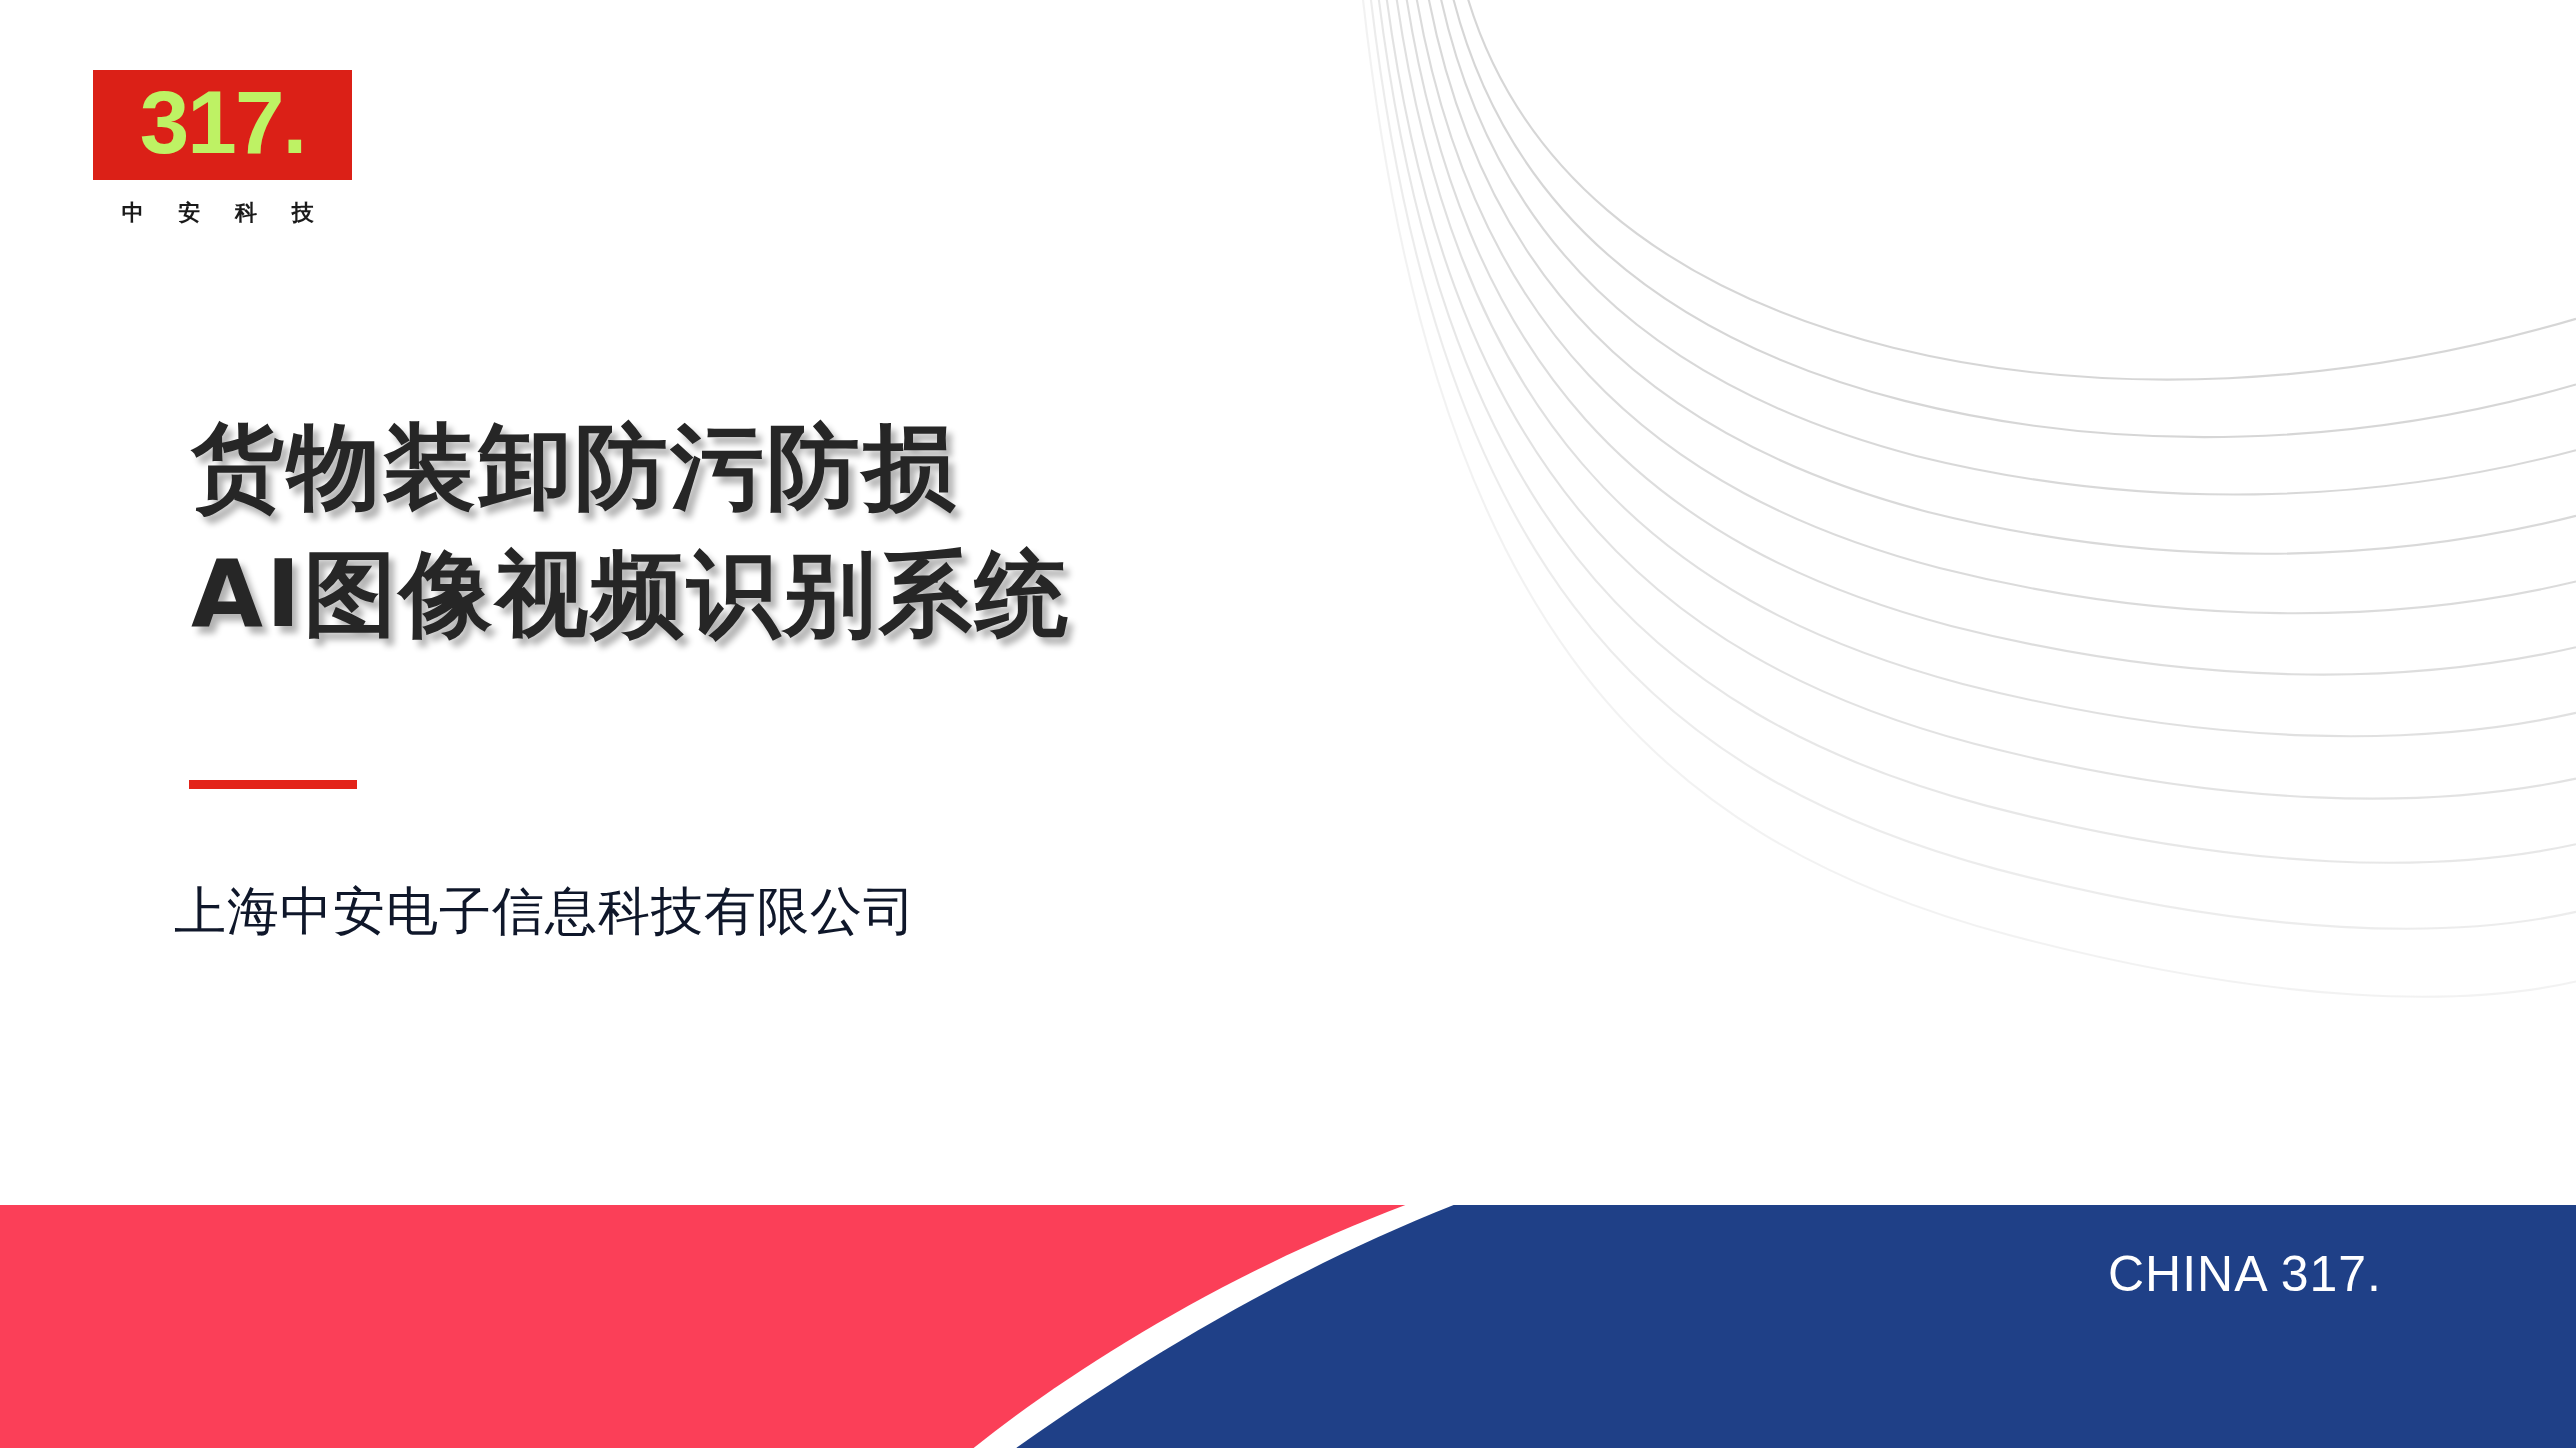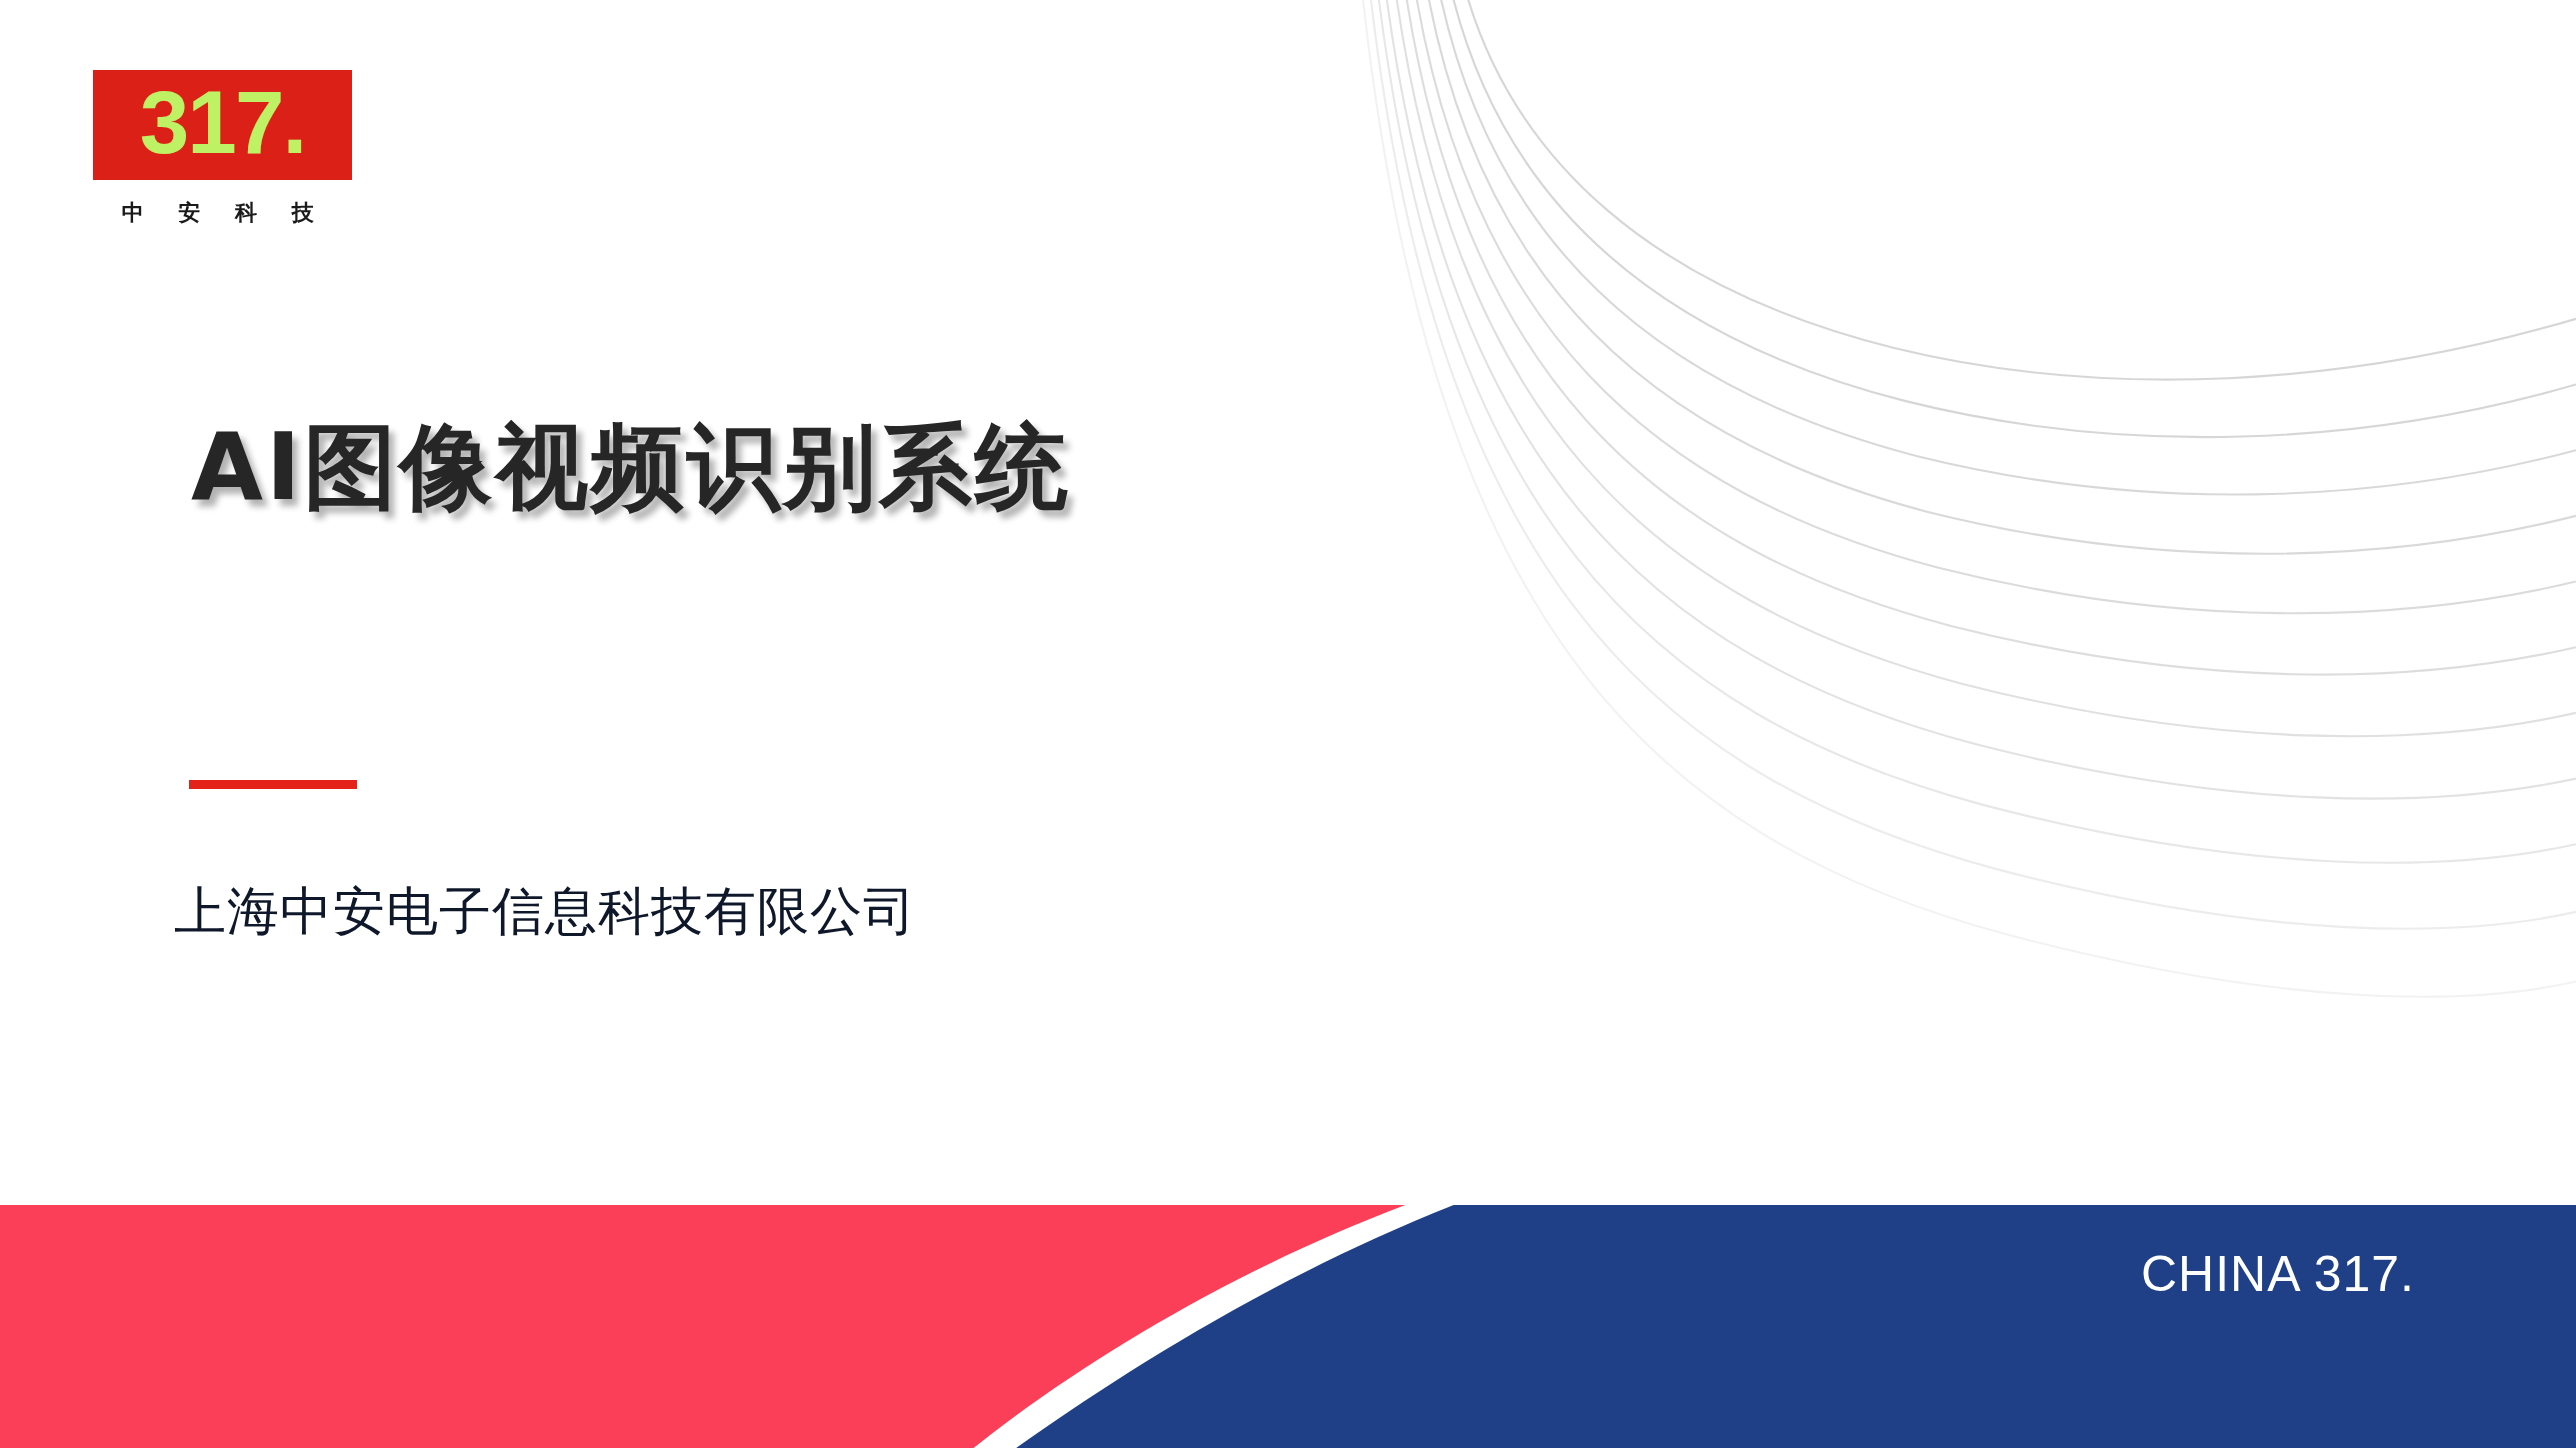--- a/index.html
+++ b/index.html
@@ -121,21 +121,21 @@
     height: 243px;
     overflow: hidden;
   }
   #banner-svg {
     display: block;
     width: 2576px;
     height: 243px;
   }
   #banner-brand {
     position: absolute;
-    right: 161px;
+    right: 194px;
     top: 42px;
     color: #ffffff;
     font-family: "Liberation Sans", "DejaVu Sans", sans-serif;
     font-weight: normal;
     font-size: 50px;
     line-height: 54px;
     letter-spacing: 1px;
     white-space: nowrap;
   }
 </style>
@@ -161,20 +161,21 @@
   </svg>
 
   <div id="logo-block">
     <div id="logo-mark">
       <span id="logo-mark-text">317.</span>
     </div>
     <div id="logo-sub">中 安 科 技</div>
   </div>
 
   <div id="title-block">
+    <div class="title-line">货物装卸防污防损</div>
     <div class="title-line">AI图像视频识别系统</div>
   </div>
 
   <div id="title-rule"></div>
 
   <div id="subtitle">上海中安电子信息科技有限公司</div>
 
   <div id="banner">
     <svg id="banner-svg" viewBox="0 0 2667 252" preserveAspectRatio="none" aria-hidden="true">
 

